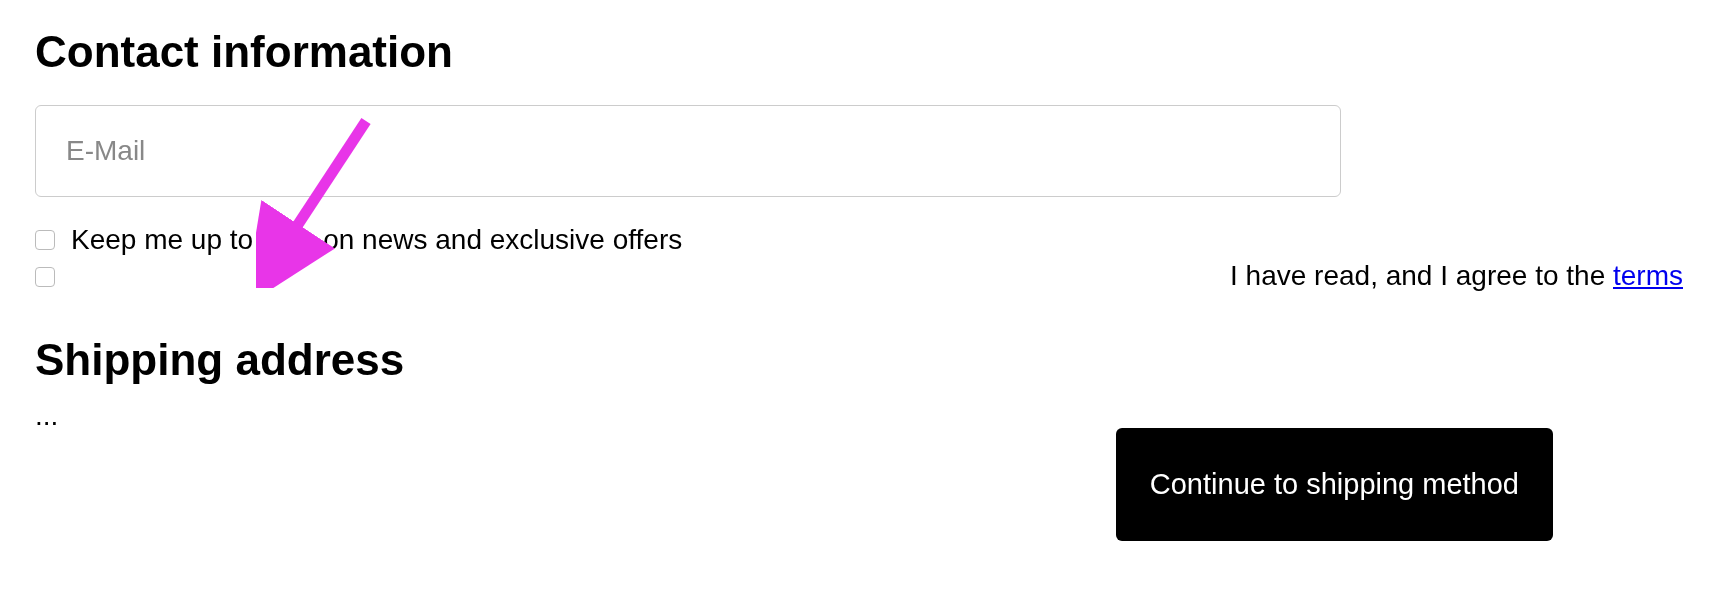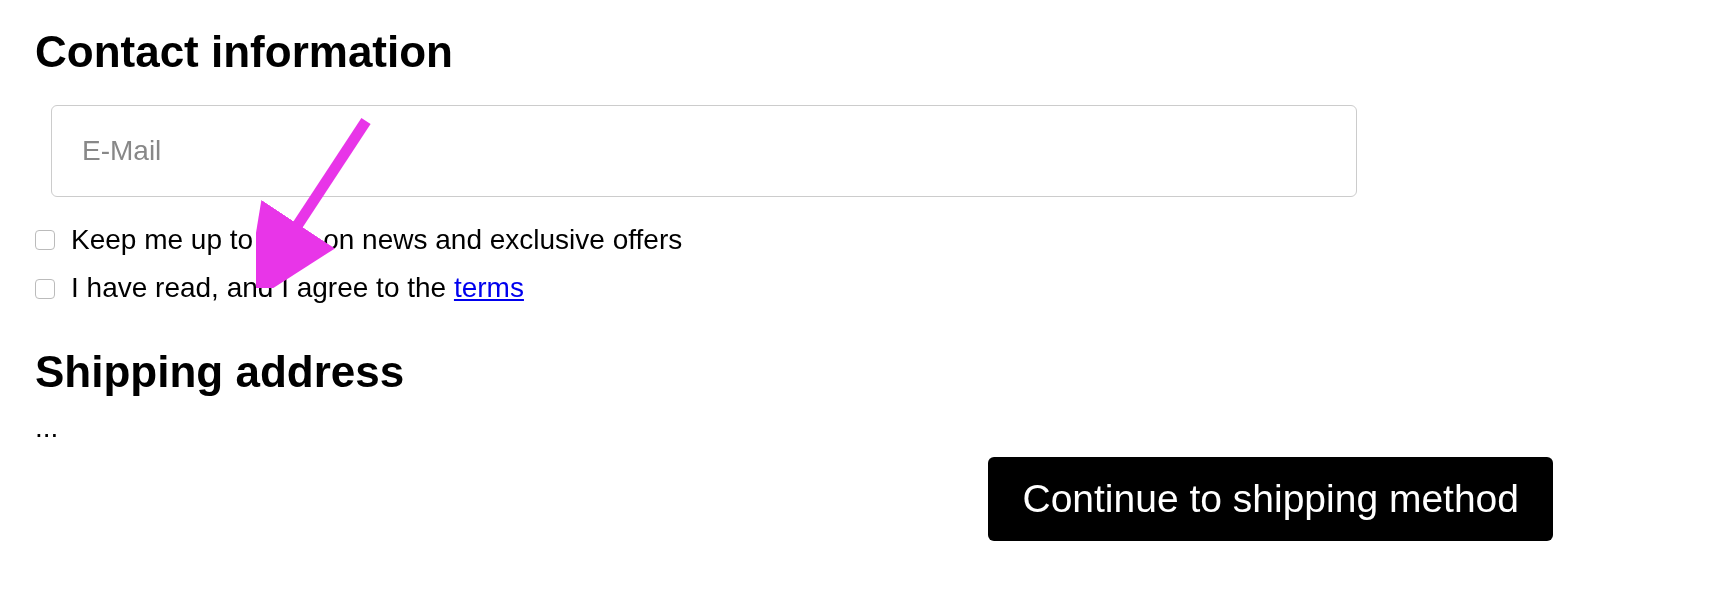--- a/index.html
+++ b/index.html
@@ -29,36 +29,36 @@
       width: 1306px;
       height: 92px;
       border: 1px solid #cccccc;
       border-radius: 6px;
       font-size: 28px;
       padding: 0 30px;
       color: #333333;
       font-family: Arial, Helvetica, sans-serif;
       outline: none;
       display: block;
-      margin-left: 16px;
     }
     .email-input::placeholder {
       color: #888888;
     }
     .checkbox-row {
       display: flex;
       align-items: center;
       margin-top: 18px;
       gap: 16px;
     }
     .checkbox-row:first-of-type {
       margin-top: 25px;
     }
     .checkbox-row + .checkbox-row {
-      margin-top: 12px;
+      margin-top: 0;
+      justify-content: space-between;
     }
     .checkbox {
       width: 20px;
       height: 20px;
       border: 1.5px solid #bbbbbb;
       border-radius: 4px;
       background: #ffffff;
       cursor: pointer;
       flex-shrink: 0;
     }
@@ -78,22 +78,22 @@
       line-height: 1;
     }
     .continue-button {
       position: absolute;
       right: 165px;
       bottom: 65px;
       background: #000000;
       color: #ffffff;
       border: none;
       border-radius: 6px;
-      font-size: 39px;
-      padding: 20px 34px;
+      font-size: 29px;
+      padding: 40px 34px;
       cursor: pointer;
       font-family: Arial, Helvetica, sans-serif;
     }
     .annotation-arrow {
       position: absolute;
       left: 256px;
       top: 113px;
       pointer-events: none;
       z-index: 10;
     }

